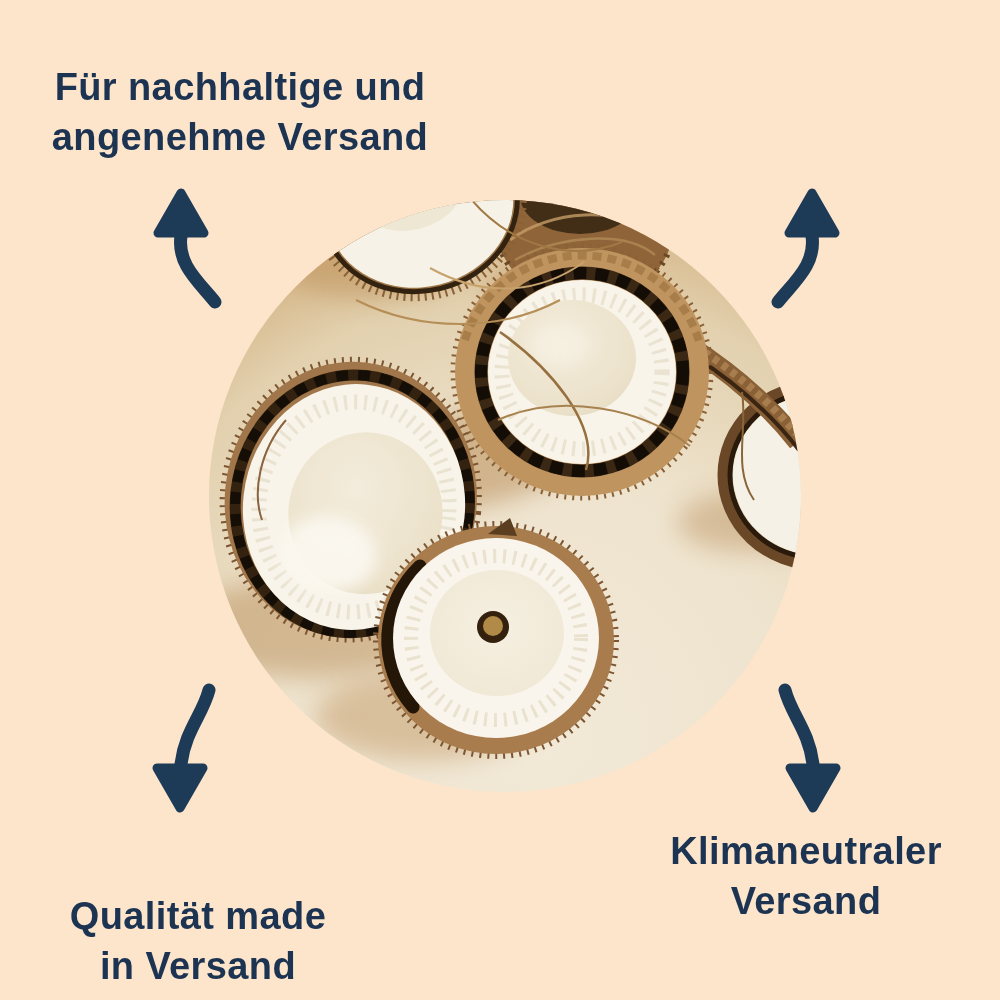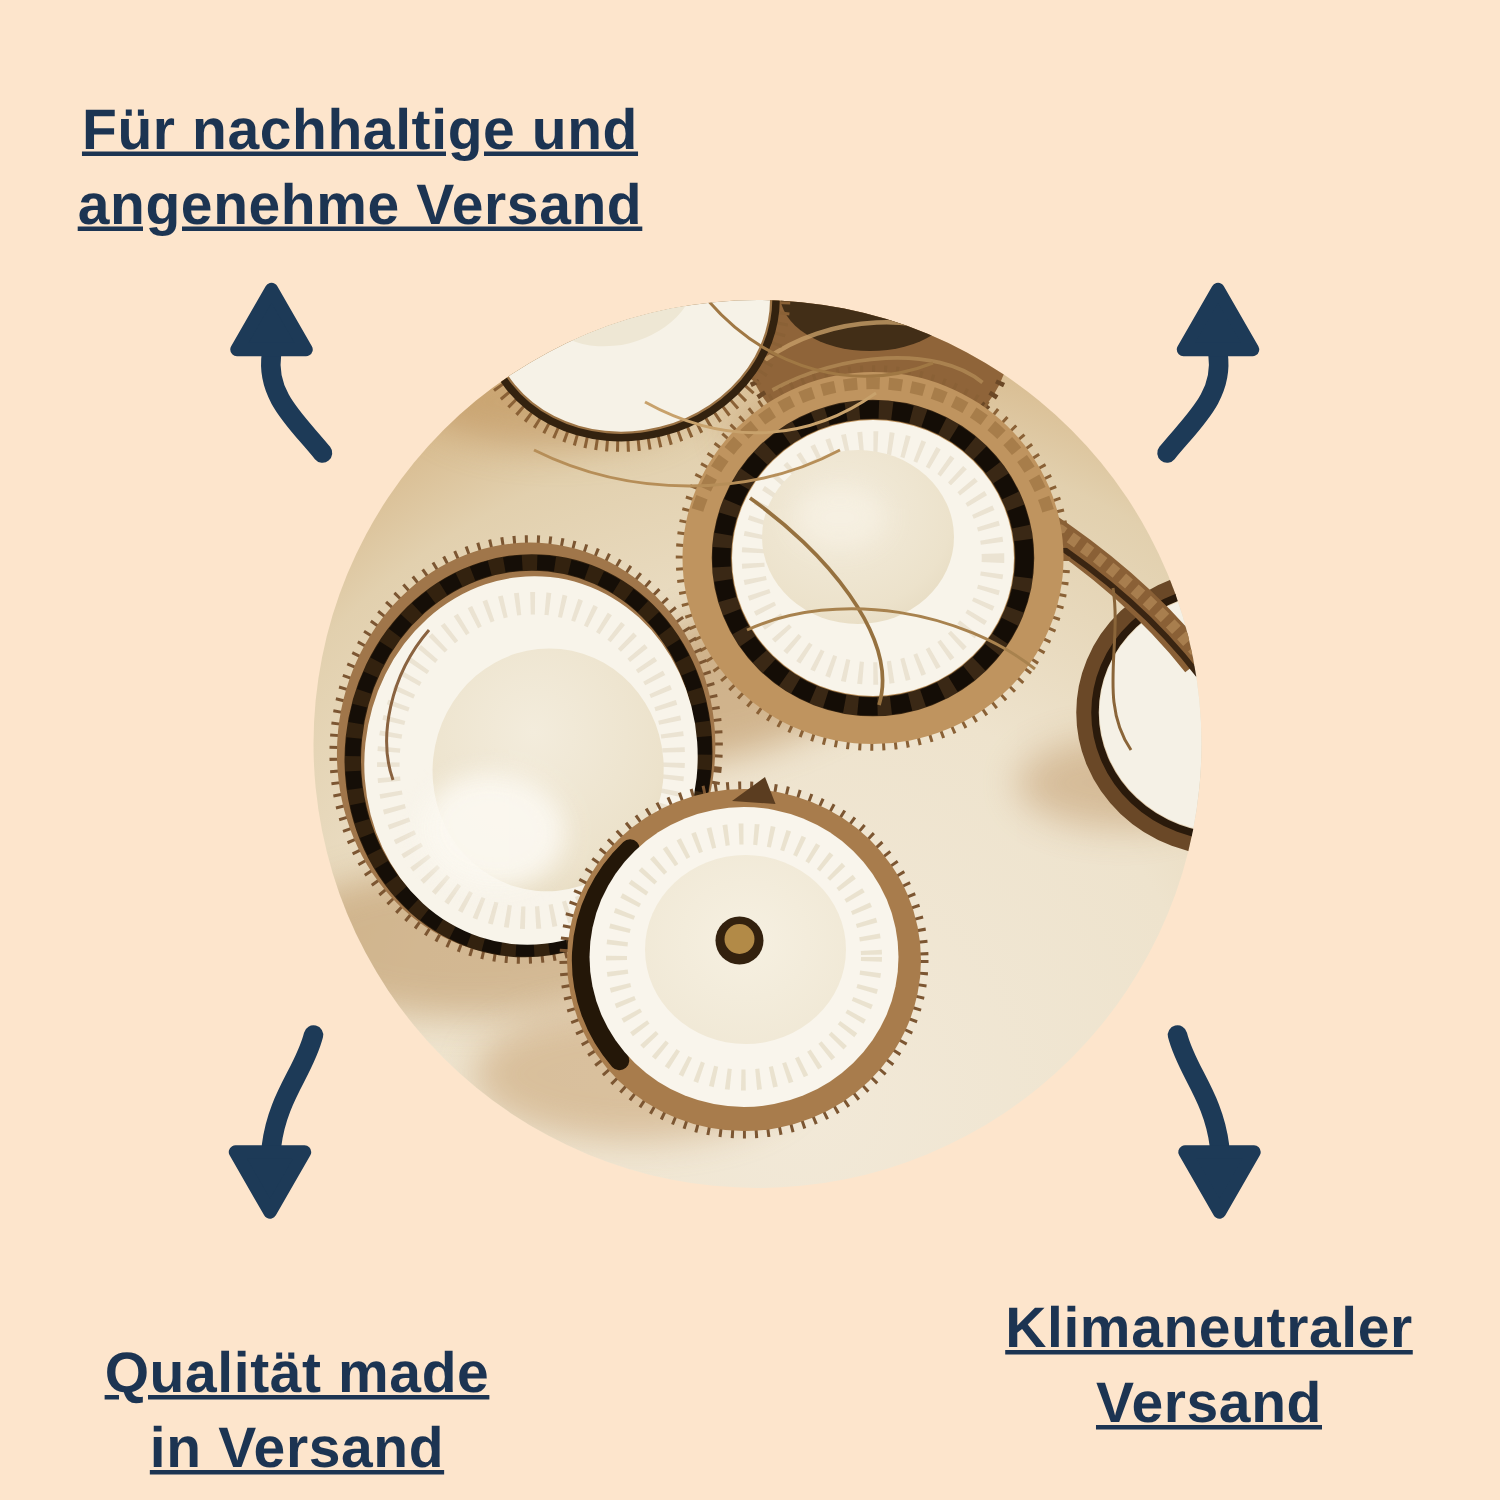--- a/index.html
+++ b/index.html
@@ -13,25 +13,25 @@
     position:relative;width:1000px;height:1000px;
     background:var(--background_color);
     font-family:"Liberation Sans","DejaVu Sans",sans-serif;
   }
   .art{position:absolute;left:0;top:0;width:1000px;height:1000px;display:block;}
   .label{
     position:absolute;text-align:center;
     font-size:38px;font-weight:700;line-height:50px;letter-spacing:.4px;
     color:var(--text_color);
   }
-  .label span{display:block;text-decoration:underline;}
+  .label span{display:block;}
   #label-tl{left:18px;top:62px;width:444px;}
   #label-tr{left:618px;top:62px;width:380px;}
   #label-bl{left:8px;top:852px;width:380px;margin-top:39px;}
-  #label-br{left:616px;top:861px;width:380px;}
+  #label-br{left:616px;top:826px;width:380px;}
   .arrow-tail{fill:none;stroke:var(--arrow_color);stroke-width:13;stroke-linecap:round;}
   .arrow-head{fill:var(--arrow_color);stroke:var(--arrow_color);stroke-width:9;stroke-linejoin:round;}
 </style>
 </head>
 <body>
 
 <div class="canvas">
 
   <svg class="art" viewBox="0 0 1000 1000" aria-hidden="true">
     <defs>

